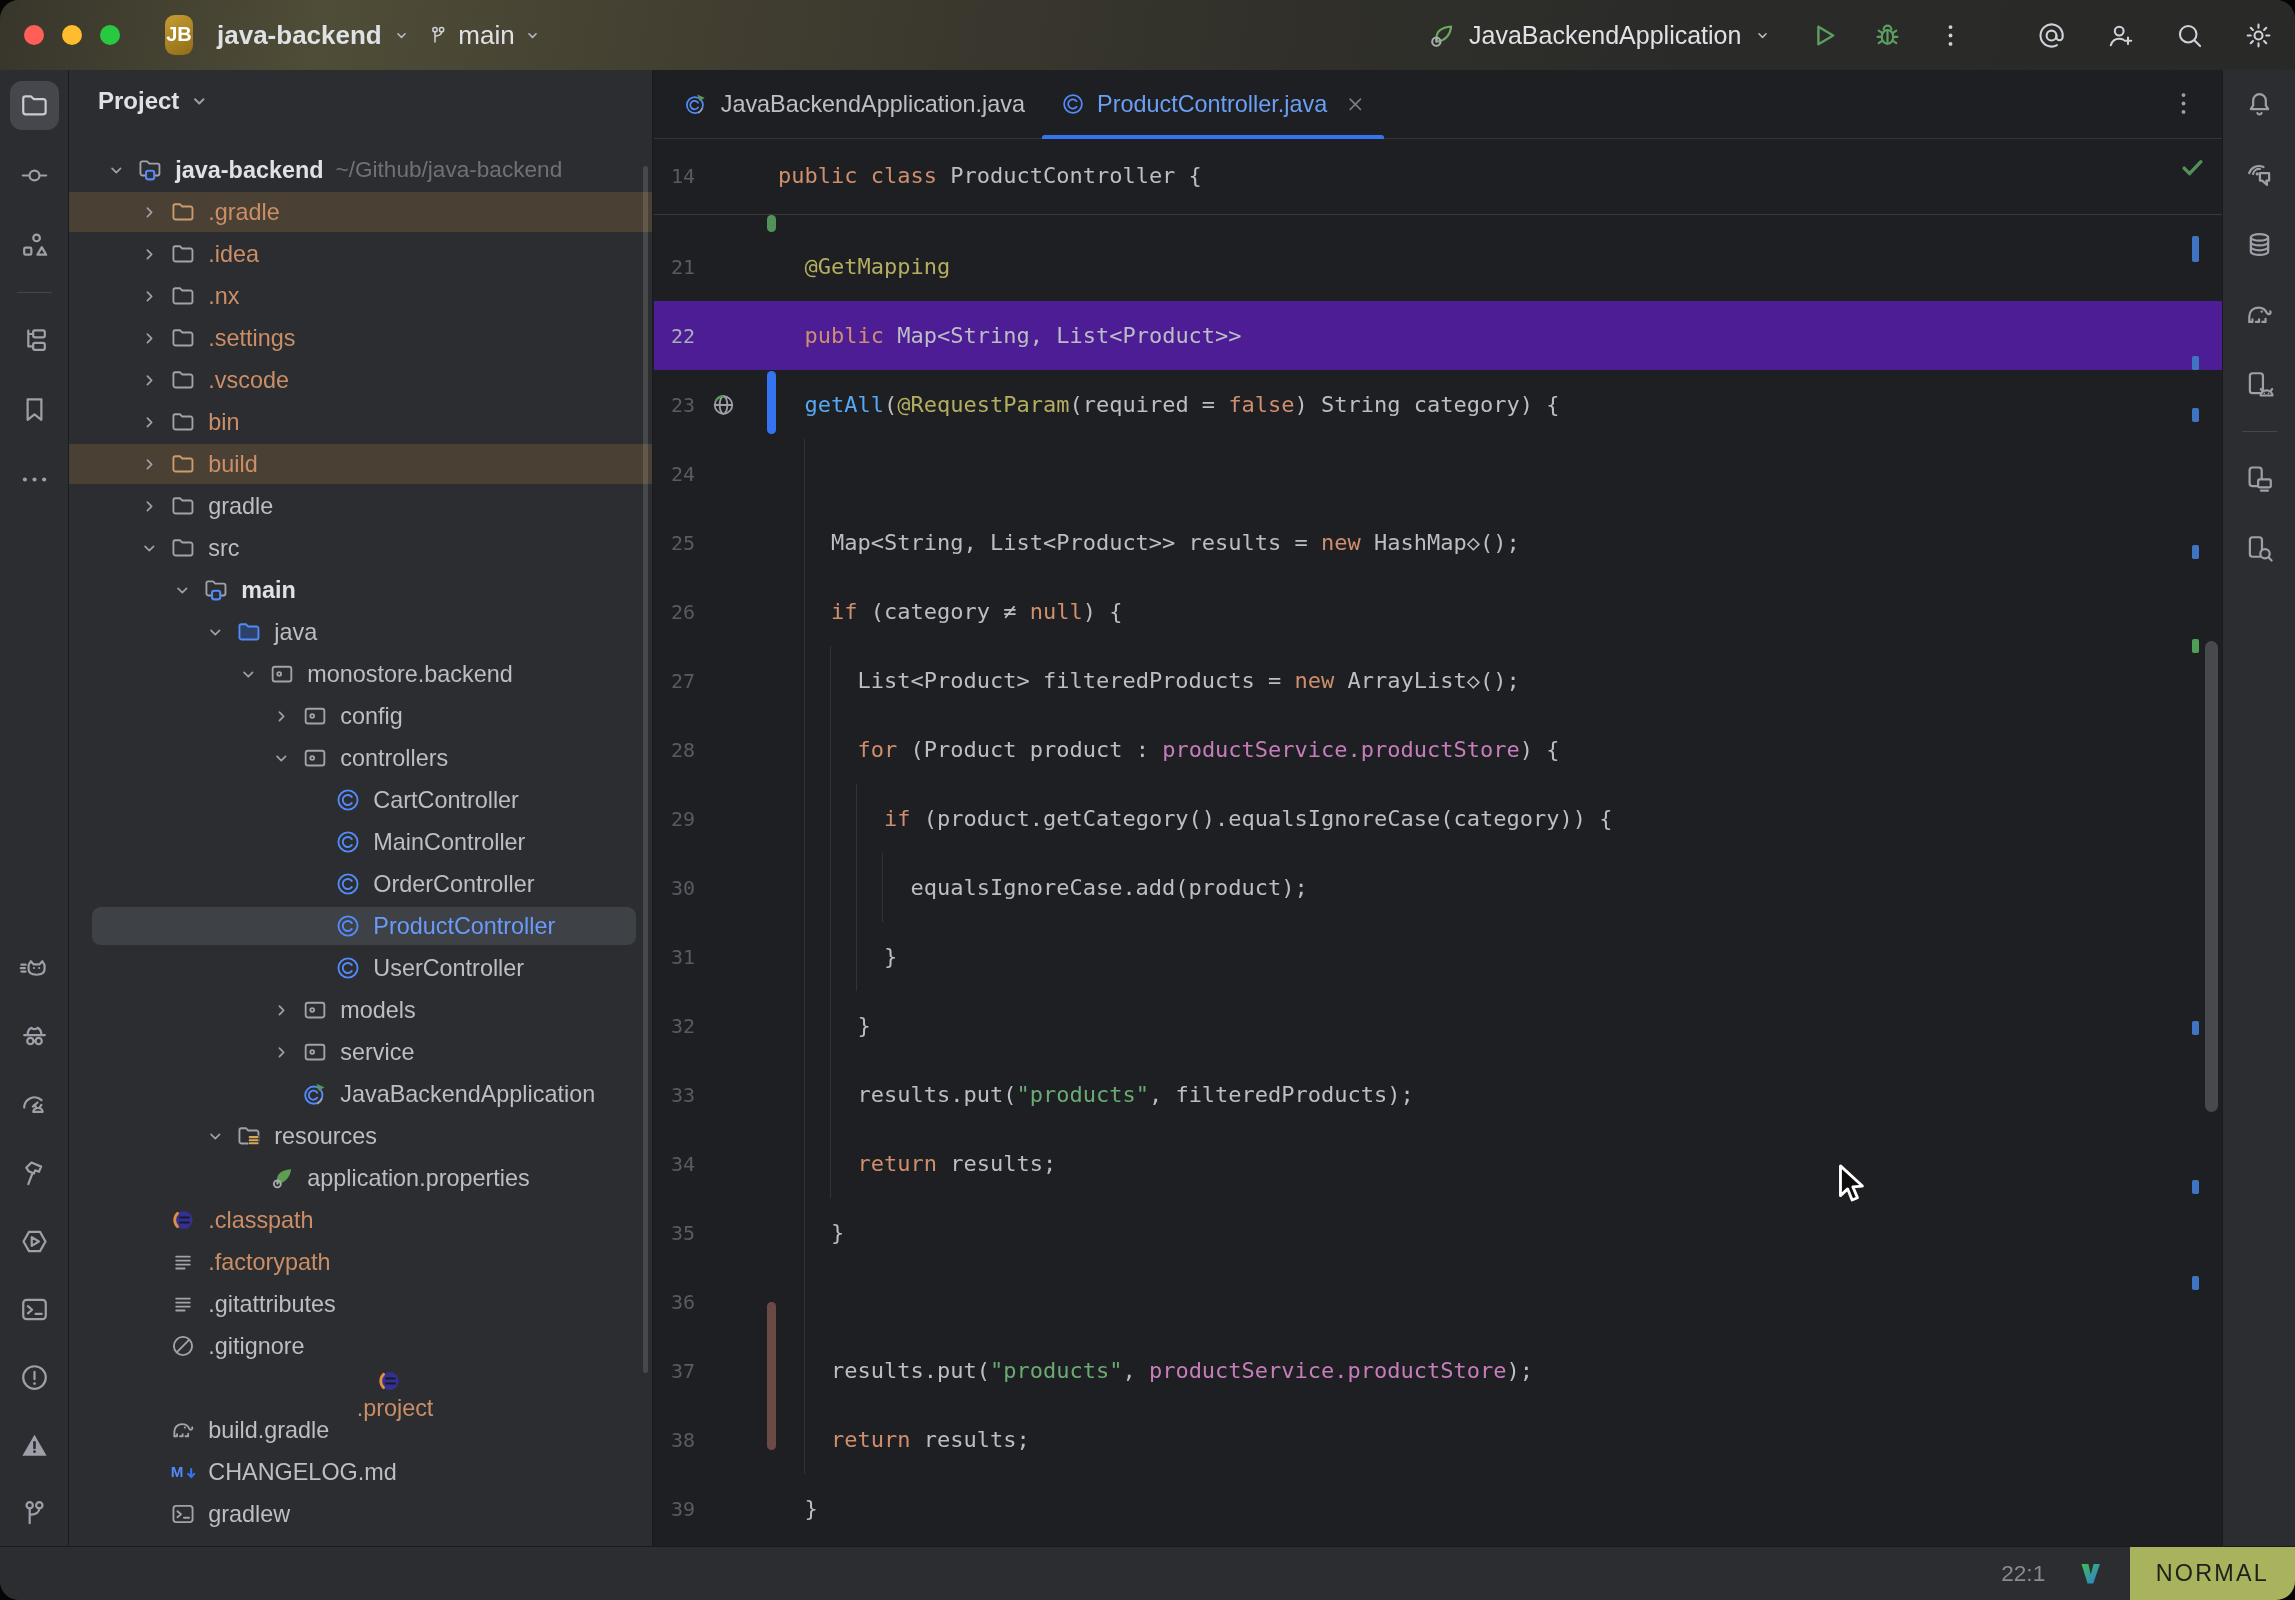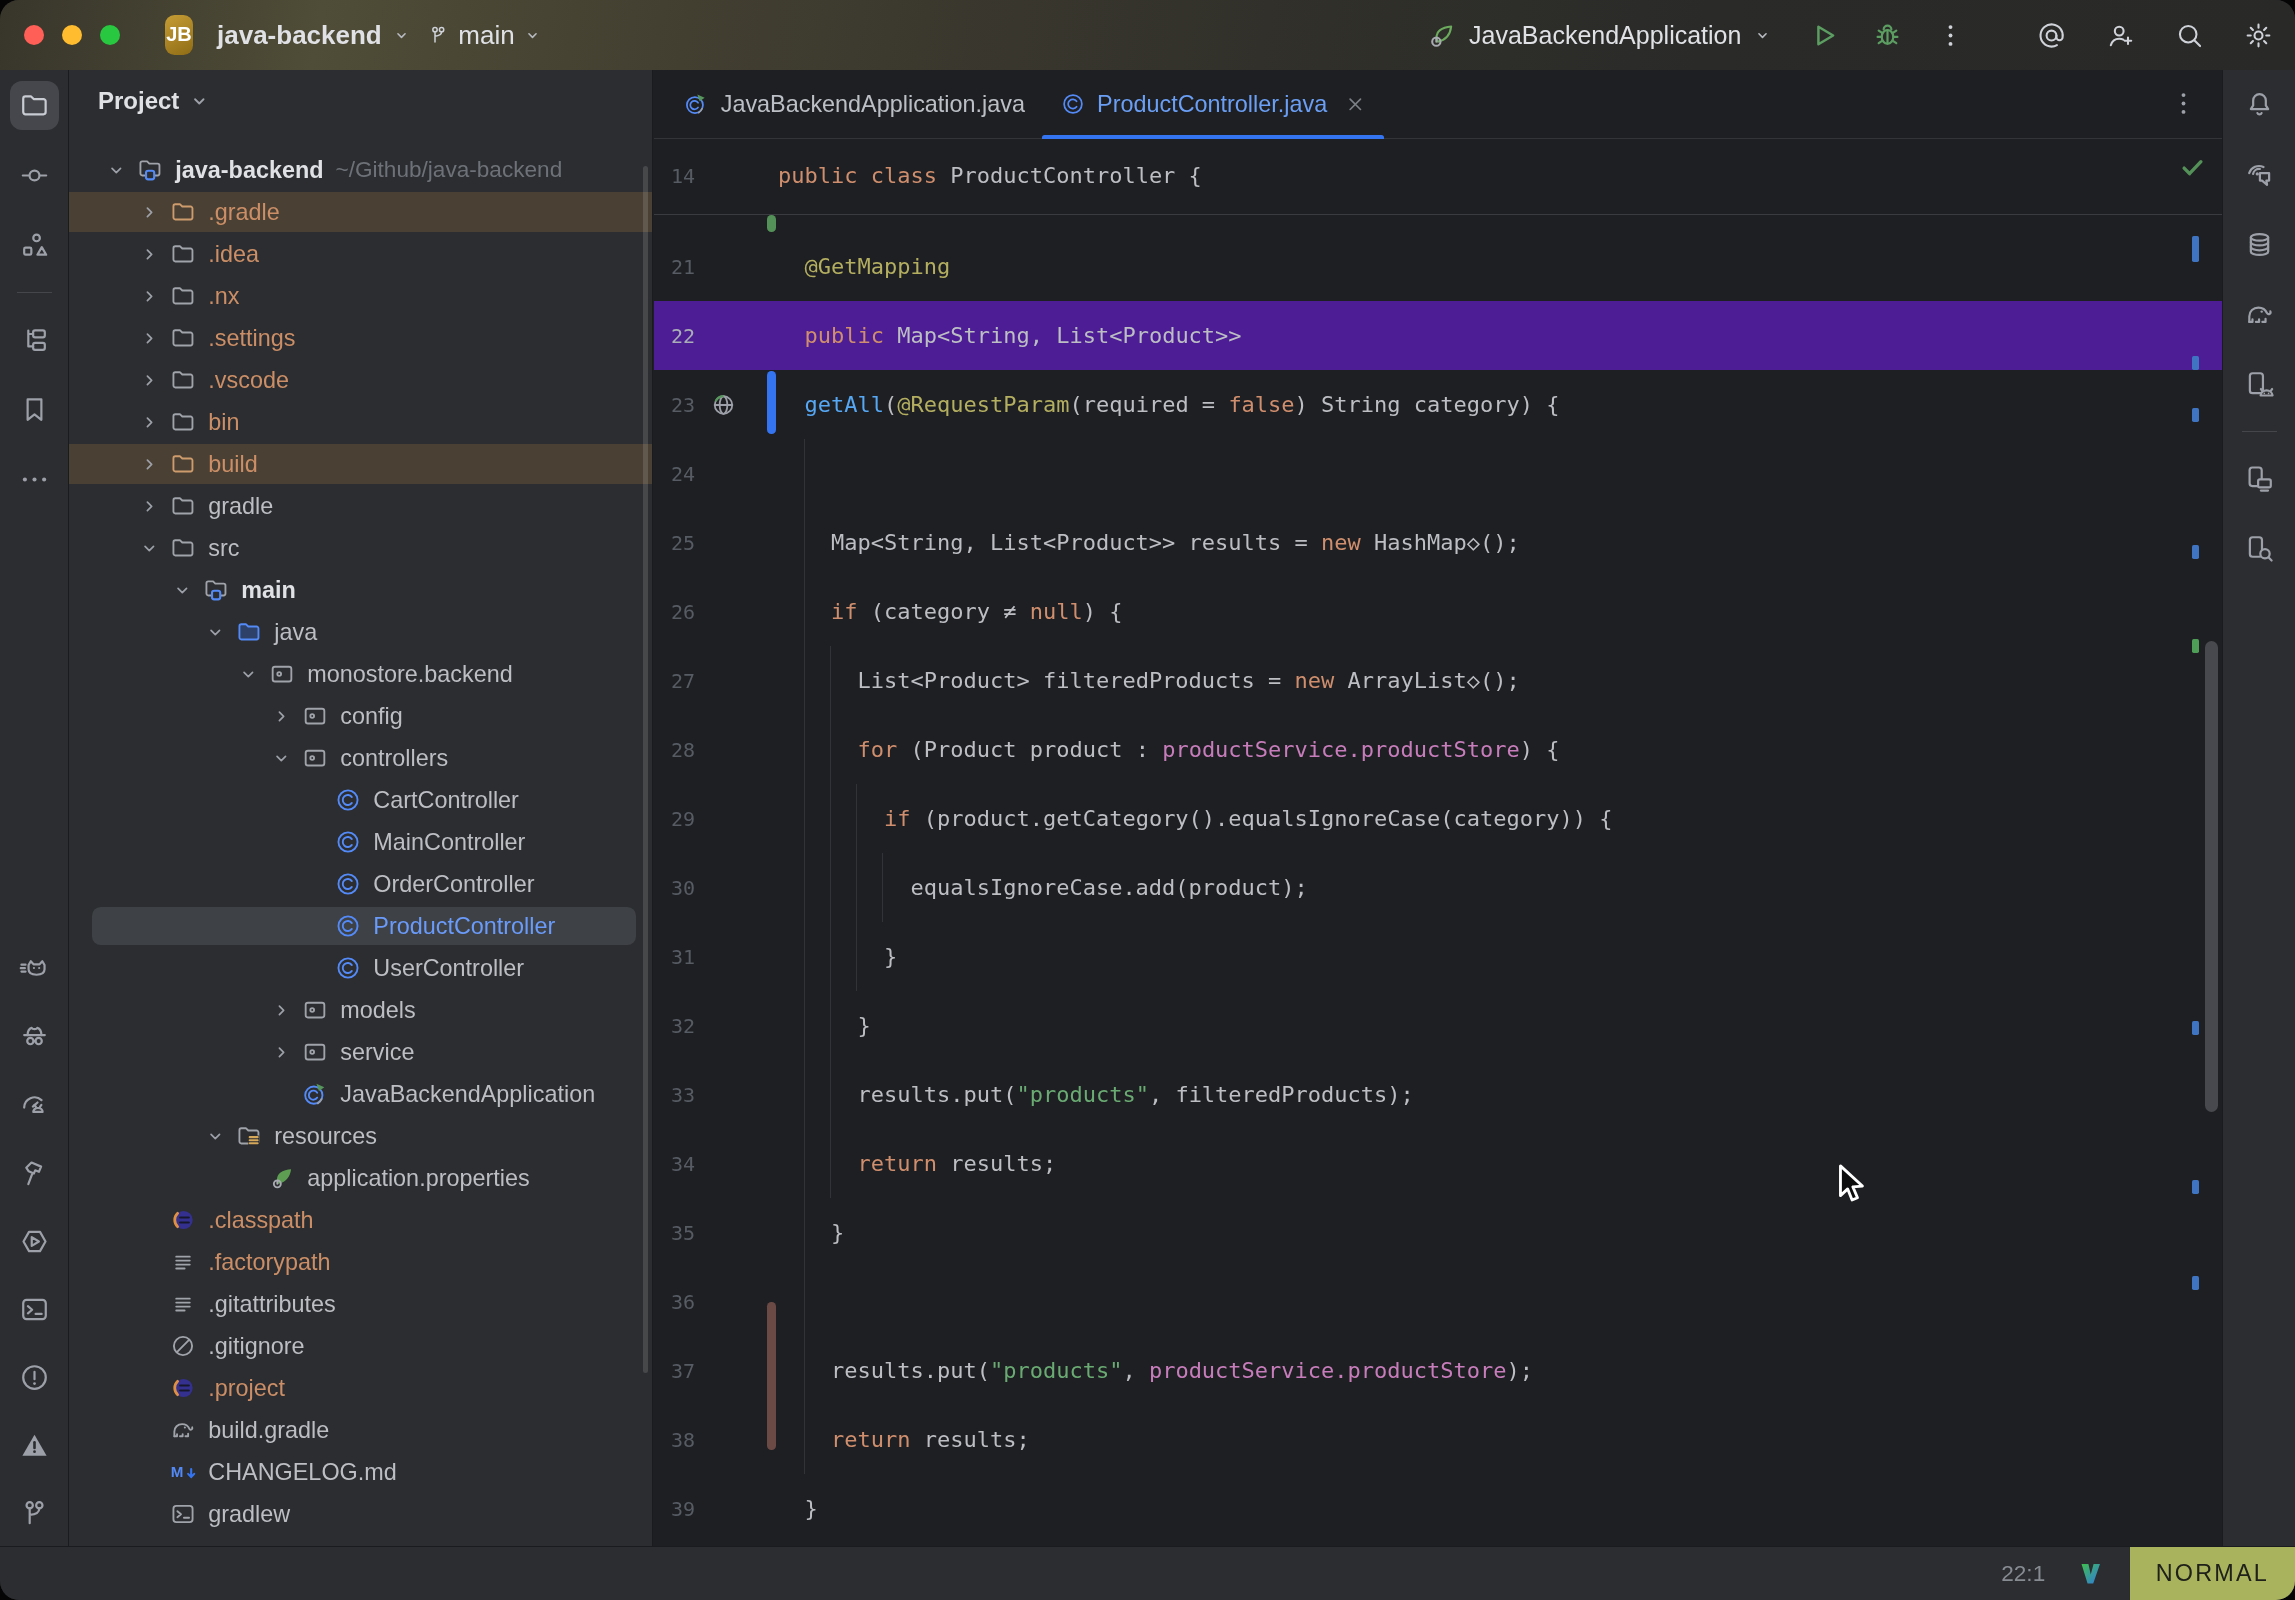--- a/index.html
+++ b/index.html
@@ -582,21 +582,21 @@
           <span class="tlabel">.gitattributes</span>
         </div>
         <div class="trow" style="padding-left: 69px;">
           <span style="width: 31px; flex: 0 0 auto;"></span>
           <span class="ticon"><span class="i "><svg viewBox="0 0 24 24" fill="none" stroke="currentColor" stroke-width="1.6" stroke-linecap="round" stroke-linejoin="round">
                 <circle cx="12" cy="12" r="7.8"></circle>
                 <path d="M6.8 17.2L17.2 6.8"></path>
               </svg></span></span>
           <span class="tlabel">.gitignore</span>
         </div>
-        <div class="trow" style="padding-left: 69px;">
+        <div class="trow" style="padding-left: 69px; flex-direction: column;">
           <span style="width: 31px; flex: 0 0 auto;"></span>
           <span class="ticon"><span class="i "><svg viewBox="0 0 24 24" fill="none" stroke="currentColor" stroke-width="1.6" stroke-linecap="round" stroke-linejoin="round">
                 <circle cx="12.5" cy="12" r="7.8" fill="#34308F" stroke="none"></circle>
                 <path d="M7.4 6.3a7.8 7.8 0 0 0 0 11.4" stroke="#E09044" stroke-width="2.4"></path>
                 <path d="M9.5 9.8h7.5 M9.5 14.2h7.5" stroke="#17182B" stroke-width="1.8"></path>
               </svg></span></span>
           <span class="tlabel t-ex">.project</span>
         </div>
         <div class="trow" style="padding-left: 69px;">
           <span style="width: 31px; flex: 0 0 auto;"></span>

